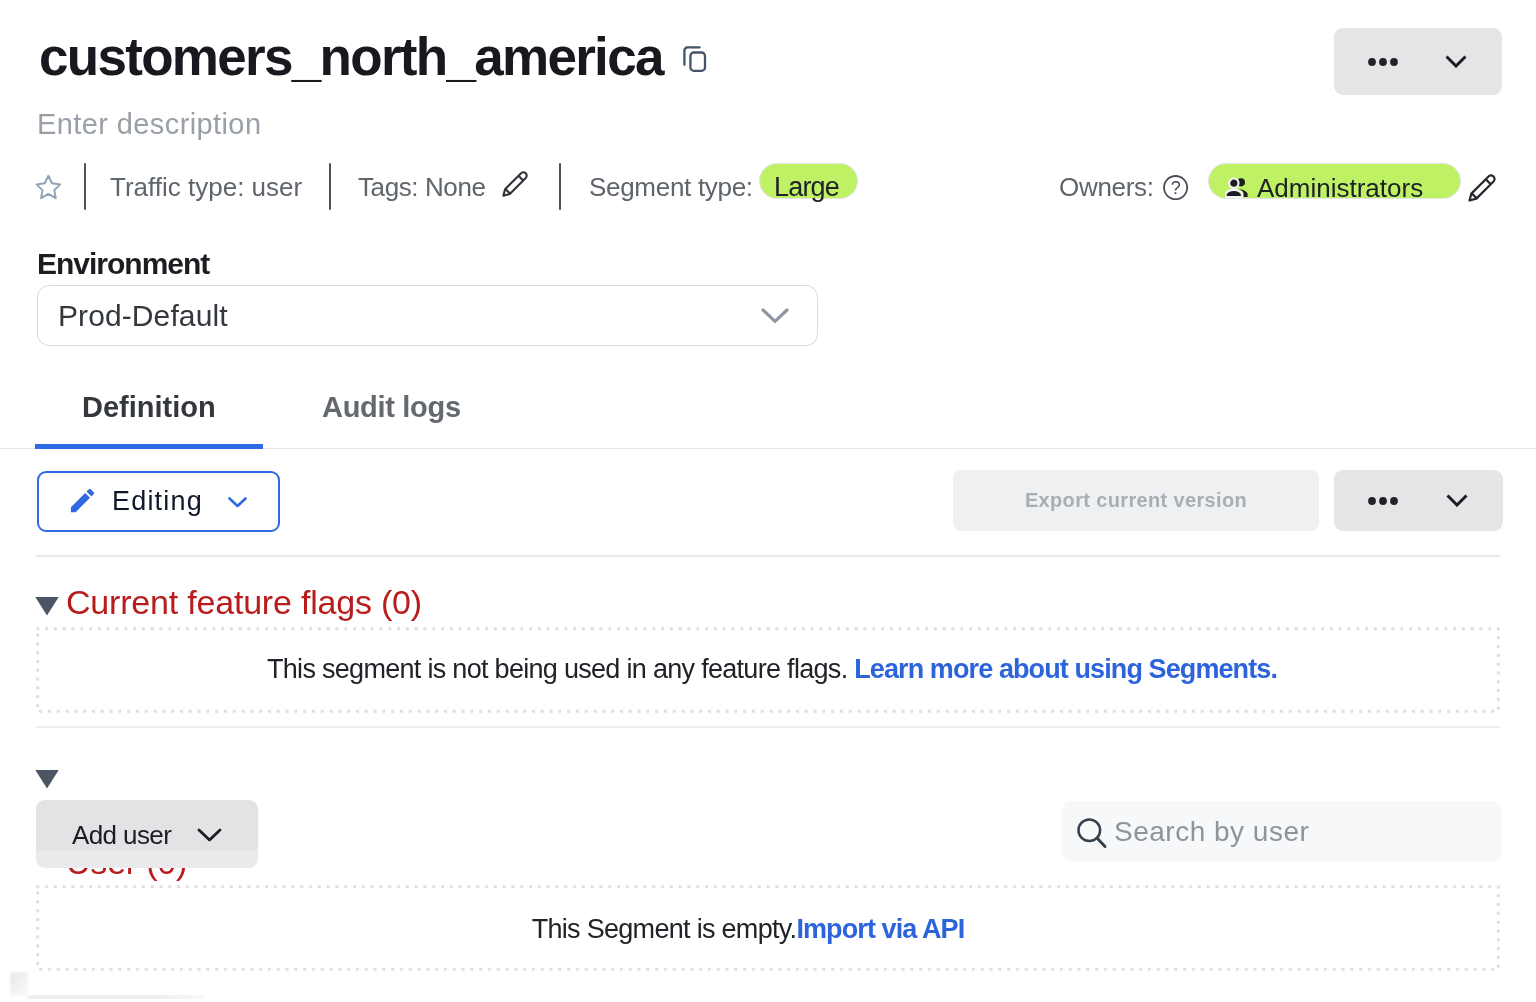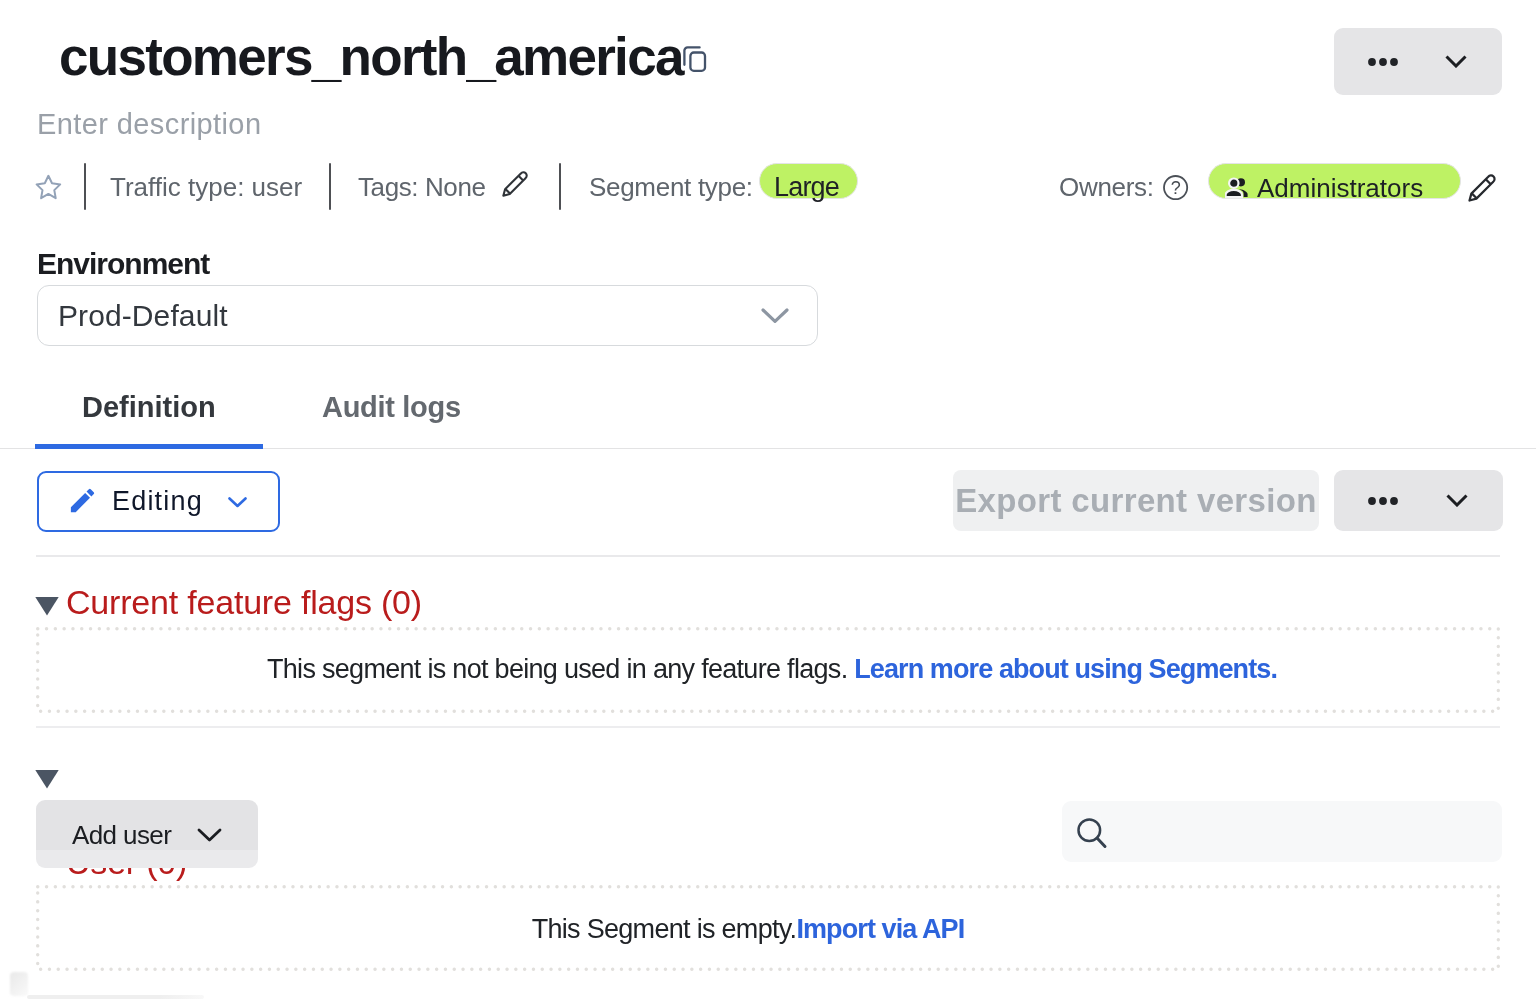--- a/index.html
+++ b/index.html
@@ -1,38 +1,38 @@
 <!DOCTYPE html>
 <html><head>
 <meta charset="utf-8">
 <style>
 * { margin:0; padding:0; box-sizing:border-box; }
 html,body { width:1536px; height:1002px; background:#fff; font-family:"Liberation Sans", sans-serif; overflow:hidden; }
 body { position:relative; }
 .abs { position:absolute; }
-#title { left:39px; top:25px; font-size:53px; font-weight:700; letter-spacing:-1.7px; line-height:64px; color:#17191e;margin-left:20px; }
+#title { left:39px; top:25px; font-size:53px; font-weight:700; letter-spacing:-1.7px; line-height:64px; color:#17191e; }
 #desc { left:37px; top:105px; font-size:29px; line-height:38px; letter-spacing:0.4px; color:#9aa0a8; }
 .meta { top:172px; font-size:26px; letter-spacing:0px; color:#5f656c; line-height:30px; }
 .vdiv { top:163px; width:2px; height:47px; background:#4e5054; border-radius:1px; }
 .pill { top:163px; height:36px; border-radius:23px; background:#bef264; border:1px solid #e4e4e6; }
 #pill-large { left:759px; width:99px; }
 #pill-large span { position:absolute; left:14px; top:8px; font-size:27px; letter-spacing:-0.8px; color:#202227; }
 #pill-admin { left:1208px; width:253px; }
 #pill-admin span { position:absolute; left:48px; top:9px; font-size:26px; letter-spacing:0px; color:#1d2025; }
 #envlabel { left:37px; top:248px; font-size:30px; font-weight:700; letter-spacing:-1.0px; line-height:32px; color:#1b1d21;text-align:center; }
 #select { left:37px; top:285px; width:781px; height:61px; border:1.5px solid #d7dadd; border-radius:12px; }
 #select span { position:absolute; left:20px; top:13px; font-size:30px; letter-spacing:0.1px; color:#33383e; }
 #tab1 { left:82px; top:392px; font-size:29px; font-weight:700; letter-spacing:0px; color:#34383d; line-height:30px;}
 #tab2 { left:322px; top:392px; font-size:29px; font-weight:700; letter-spacing:-0.3px; color:#64696f; line-height:30px;}
 #tabline { left:0; top:448px; width:1536px; height:1.4px; background:#e3e3e4; }
 #tabunder { left:35px; top:444px; width:228px; height:5px; background:#2e6ae2; }
 #editbtn { left:37px; top:471px; width:243px; height:61px; border:2px solid #2e6ae2; border-radius:9px; }
 #editbtn .txt { position:absolute; left:73px; top:13px; font-size:27px; letter-spacing:1.2px; color:#0f172a; }
 #exportbtn { left:953px; top:470px; width:366px; height:61px; background:#eff0f1; border-radius:8px; text-align:center; }
-#exportbtn span { font-size:33px; font-weight:700; letter-spacing:0.35px; color:#a9aeb4; line-height:61px; }
+#exportbtn span { font-size:20px; font-weight:700; letter-spacing:0.35px; color:#a9aeb4; line-height:61px; }
 .dotsbtn { background:#e5e5e7; border-radius:9px; }
 #dots-top { left:1334px; top:28px; width:168px; height:67px; }
 #dots-mid { left:1334px; top:470px; width:169px; height:61px; }
 #divider1 { left:36px; top:555px; width:1464px; height:1.5px; background:#e9e9eb; }
 #divider2 { left:36px; top:726px; width:1464px; height:1.5px; background:#ededef; }
 .sechdr { font-size:34px; letter-spacing:-0.2px; color:#b91c1c; line-height:34px; }
 #sec1txt { left:66px; top:585px; }
 #sec2txt { left:66px; top:797px;margin-top:48px; }
 .dotbox { left:36px; width:1464px; text-align:center; }
 #dotbox1 { top:627px; height:86px; }
@@ -161,20 +161,21 @@
   <span>Add user</span>
   <svg style="position:absolute; left:161px; top:28px;" width="25" height="14" viewBox="0 0 25 14">
     <path d="M2 2 L12.5 12 L23 2" fill="none" stroke="#1b1d21" stroke-width="2.8" stroke-linecap="round" stroke-linejoin="round"></path>
   </svg>
 </div>
 <div id="search" class="abs">
   <svg style="position:absolute; left:14px; top:16px;" width="32" height="34" viewBox="0 0 32 34">
     <circle cx="13.3" cy="13.3" r="10.8" fill="none" stroke="#35414f" stroke-width="2.5"></circle>
     <path d="M21 21 L29 29.5" stroke="#35414f" stroke-width="3" stroke-linecap="round"></path>
   </svg>
+  <span>Search by user</span>
 </div>
 <div id="dotbox2" class="abs dotbox">
     <svg class="dotrect" width="1464" height="86" viewBox="0 0 1464 86" style="position:absolute;left:0;top:0;">
       <rect x="1.7" y="1.7" width="1460.6" height="82.6" fill="none" stroke="#e1dfdc" stroke-width="3.4" stroke-dasharray="0.1 8.7" stroke-linecap="round"></rect>
     </svg>
     <div class="boxtxt" style="position:relative; left:-20px;">This Segment is empty.<b>Import via API</b></div>
   </div>
 
 <div id="artifact-wedge" class="abs"></div>
 <div id="artifact-line" class="abs"></div>

